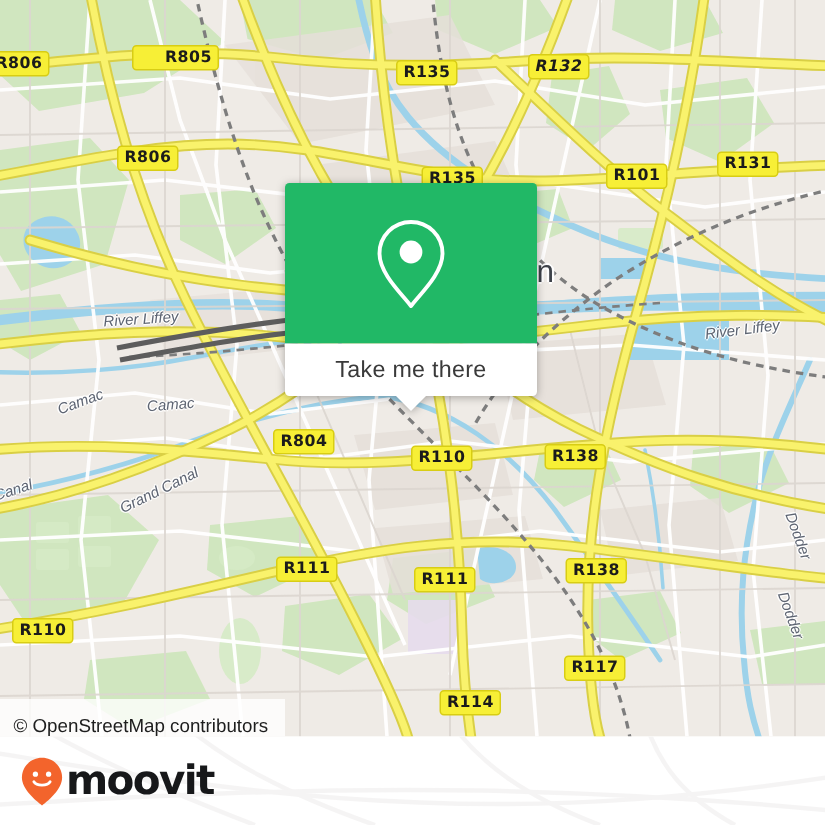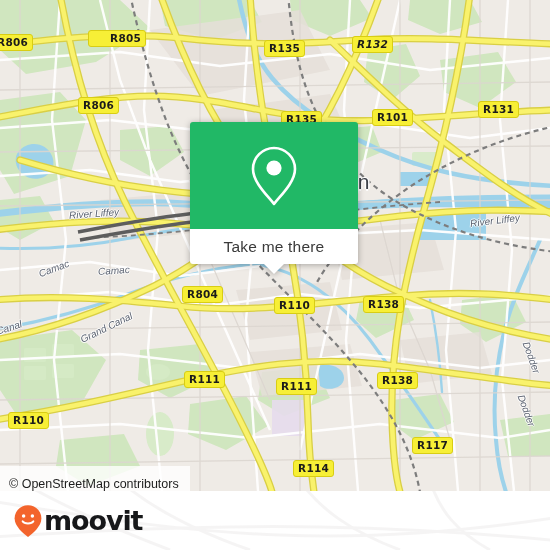--- a/index.html
+++ b/index.html
@@ -361,29 +361,29 @@
 
     <div class="city-label" style="left:352px; top:170px;">in</div>
 
     <div class="shield" style="left:-8px;  top:34px;">R806</div>
     <div class="shield" style="left:88px;  top:30px;padding-left:21px;">R805</div>
     <div class="shield" style="left:264px; top:40px;">R135</div>
     <div class="shield" style="left:352px; top:36px;font-style:italic;">R132</div>
     <div class="shield" style="left:78px;  top:97px;">R806</div>
     <div class="shield" style="left:478px; top:101px;">R131</div>
     <div class="shield" style="left:281px; top:111px;">R135</div>
-    <div class="shield" style="left:372px; top:109px;">R101</div>
+    <div class="shield" style="left:404px; top:109px;">R101</div>
     <div class="shield" style="left:182px; top:286px;">R804</div>
     <div class="shield" style="left:274px; top:297px;">R110</div>
     <div class="shield" style="left:363px; top:296px;">R138</div>
     <div class="shield" style="left:184px; top:371px;">R111</div>
     <div class="shield" style="left:276px; top:378px;">R111</div>
     <div class="shield" style="left:377px; top:372px;">R138</div>
     <div class="shield" style="left:8px;   top:412px;">R110</div>
-    <div class="shield" style="left:412px; top:437px;">R117</div>
+    <div class="shield" style="left:376px; top:437px;">R117</div>
     <div class="shield" style="left:293px; top:460px;text-align:center;">R114</div>
 
     <div id="popup">
       <div id="popup-green" style="background: rgb(33, 184, 102);">
         <svg width="52" height="64" viewBox="0 0 52 64">
           <path d="M26 4 C14.4 4 5 13.4 5 25 C5 38.5 20 52 26 60 C32 52 47 38.5 47 25 C47 13.4 37.6 4 26 4 Z" fill="none" stroke="#ffffff" stroke-width="2.6" stroke-linejoin="round"></path>
           <circle cx="26" cy="24" r="7.6" fill="#ffffff"></circle>
         </svg>
       </div>
       <div id="popup-white">

